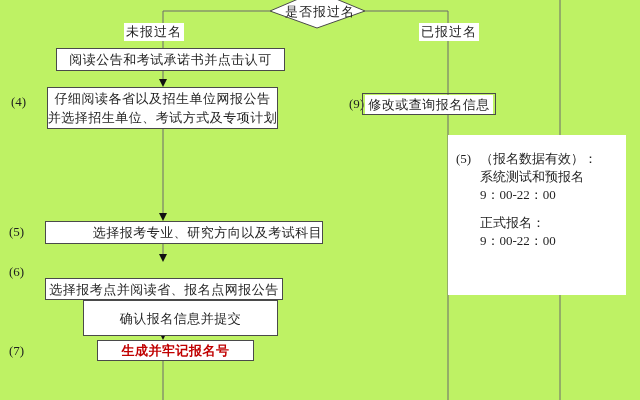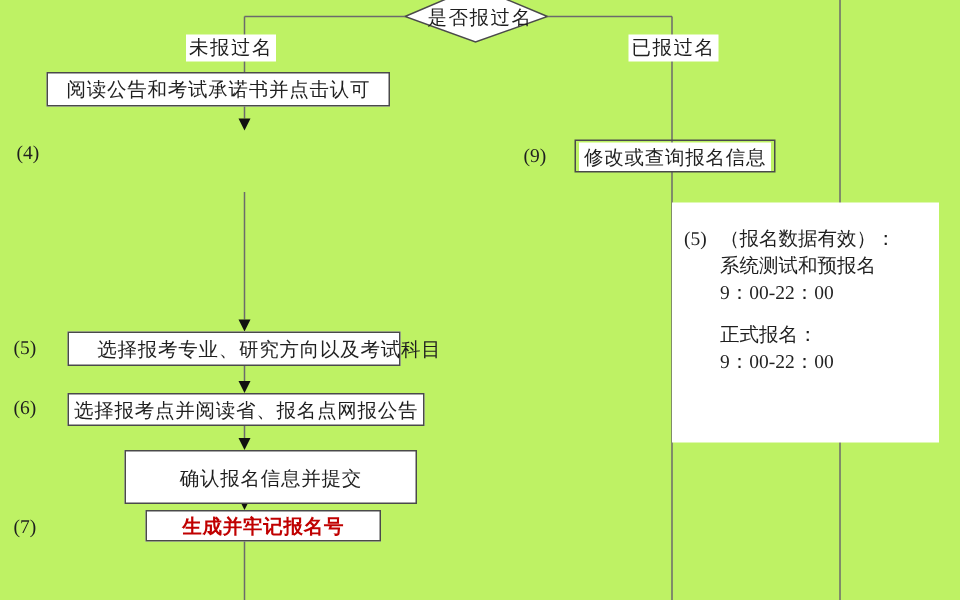--- a/index.html
+++ b/index.html
@@ -71,47 +71,51 @@
     <line x1="448" y1="11" x2="448" y2="400" stroke="#6b6b6b" stroke-width="1"></line>
 
     <line x1="560" y1="0" x2="560" y2="400" stroke="#6b6b6b" stroke-width="1"></line>
   </svg>
 
   <div class="diamond-label" style="left:285px;top:3px;">是否报过名</div>
 
   <div class="branchlabel" style="left:124px;top:23px;">未报过名</div>
   <div class="branchlabel" style="left:419px;top:23px;">已报过名</div>
 
-  <div class="node" style="left:31px;top:48px;width:229px;height:23px;">
+  <div class="node" style="left:56px;top:48px;width:229px;height:23px;">
     <span class="ln">阅读公告和考试承诺书并点击认可</span>
   </div>
 
   <div class="steplabel" style="left:11px;top:94px;">(4)</div>
+  <div class="node" style="left:47px;top:87px;width:231px;height:42px;">
+    <span class="ln">仔细阅读各省以及招生单位网报公告</span>
+    <span class="ln">并选择招生单位、考试方式及专项计划</span>
+  </div>
 
   <div class="steplabel" style="left:9px;top:224px;">(5)</div>
-  <div class="node" style="left:45px;top:221px;width:222px;height:23px;padding-left:47px;">
+  <div class="node" style="left:45px;top:221px;width:278px;height:23px;padding-left:47px;">
     <span class="ln">选择报考专业、研究方向以及考试科目</span>
   </div>
 
   <div class="steplabel" style="left:9px;top:264px;">(6)</div>
-  <div class="node" style="left:45px;top:262px;width:238px;height:22px;text-align:right;">
+  <div class="node" style="left:45px;top:278px;width:238px;height:22px;text-align:right;">
     <span class="ln">选择报考点并阅读省、报名点网报公告</span>
   </div>
 
   <div class="node" style="left:83px;top:300px;width:195px;height:36px;">
     <span class="ln">确认报名信息并提交</span>
   </div>
 
   <div class="steplabel" style="left:9px;top:343px;">(7)</div>
   <div class="node red" style="left:97px;top:340px;width:157px;height:21px;">
     <span class="ln">生成并牢记报名号</span>
   </div>
 
   <div class="steplabel" style="left:349px;top:96px;">(9)</div>
-  <div class="node transparent" style="left:383px;top:93px;width:134px;height:22px;">
+  <div class="node transparent" style="left:362px;top:93px;width:134px;height:22px;">
     <span class="ln">修改或查询报名信息</span>
   </div>
 
   <div class="noteblock">
     <div class="stepnum">(5)</div>
     <div class="notelines">
       <div>（报名数据有效）：</div>
       <div>系统测试和预报名</div>
       <div>9：00-22：00</div>
       <div class="gap"></div>

